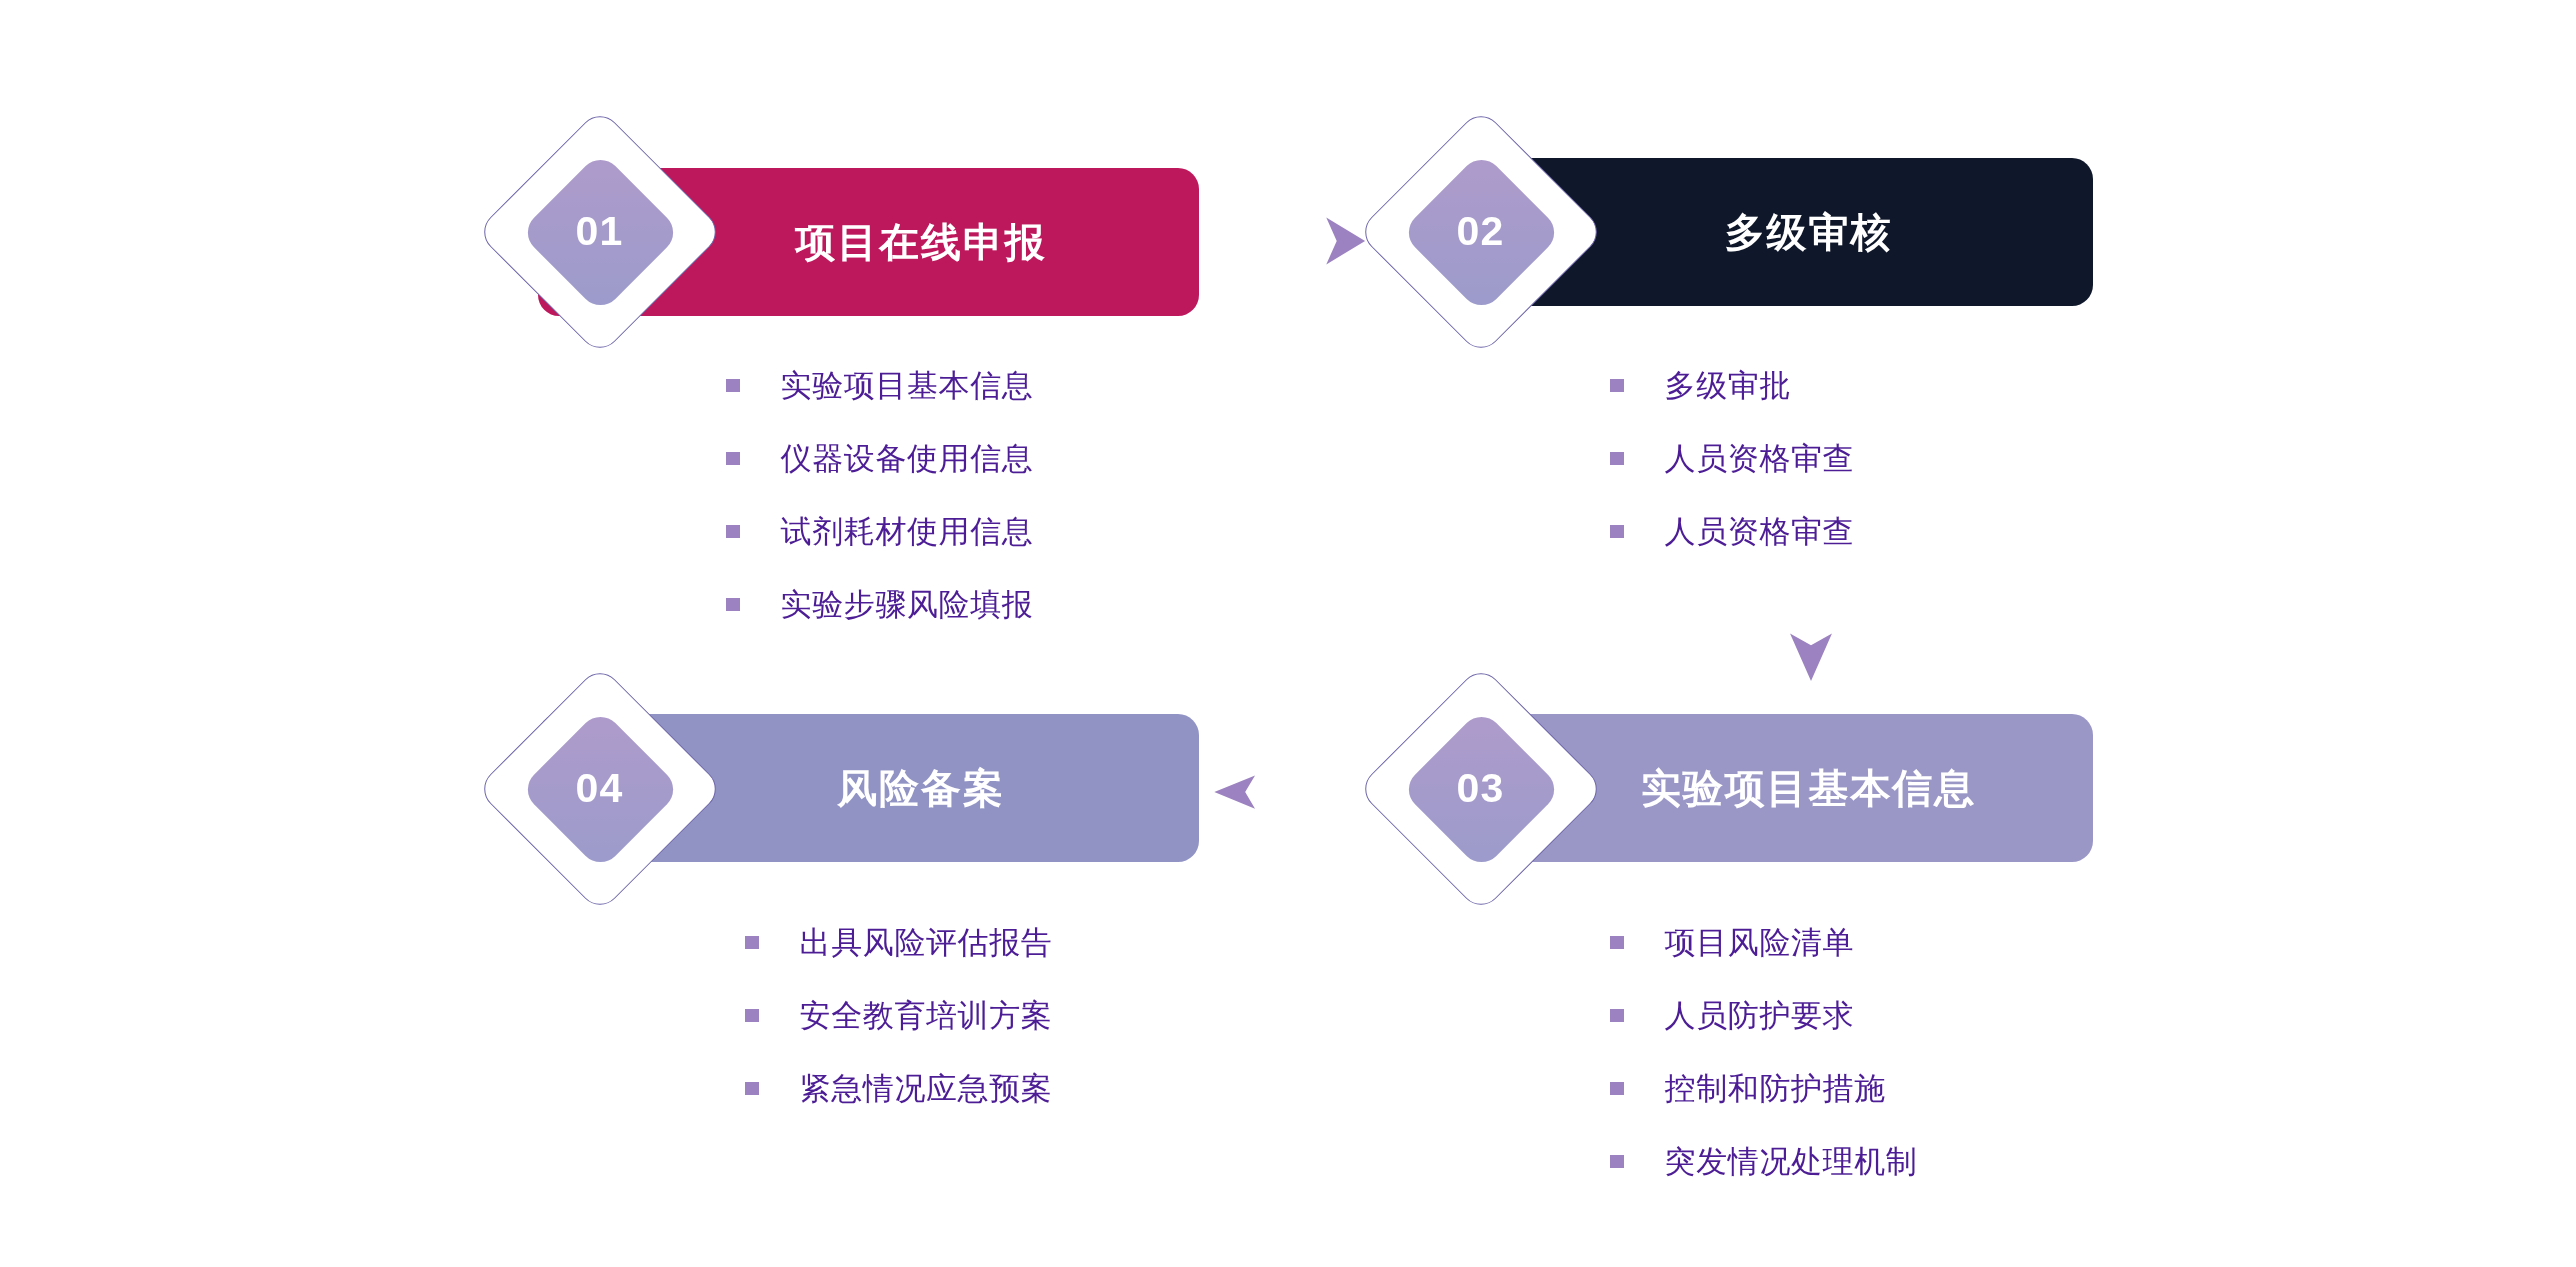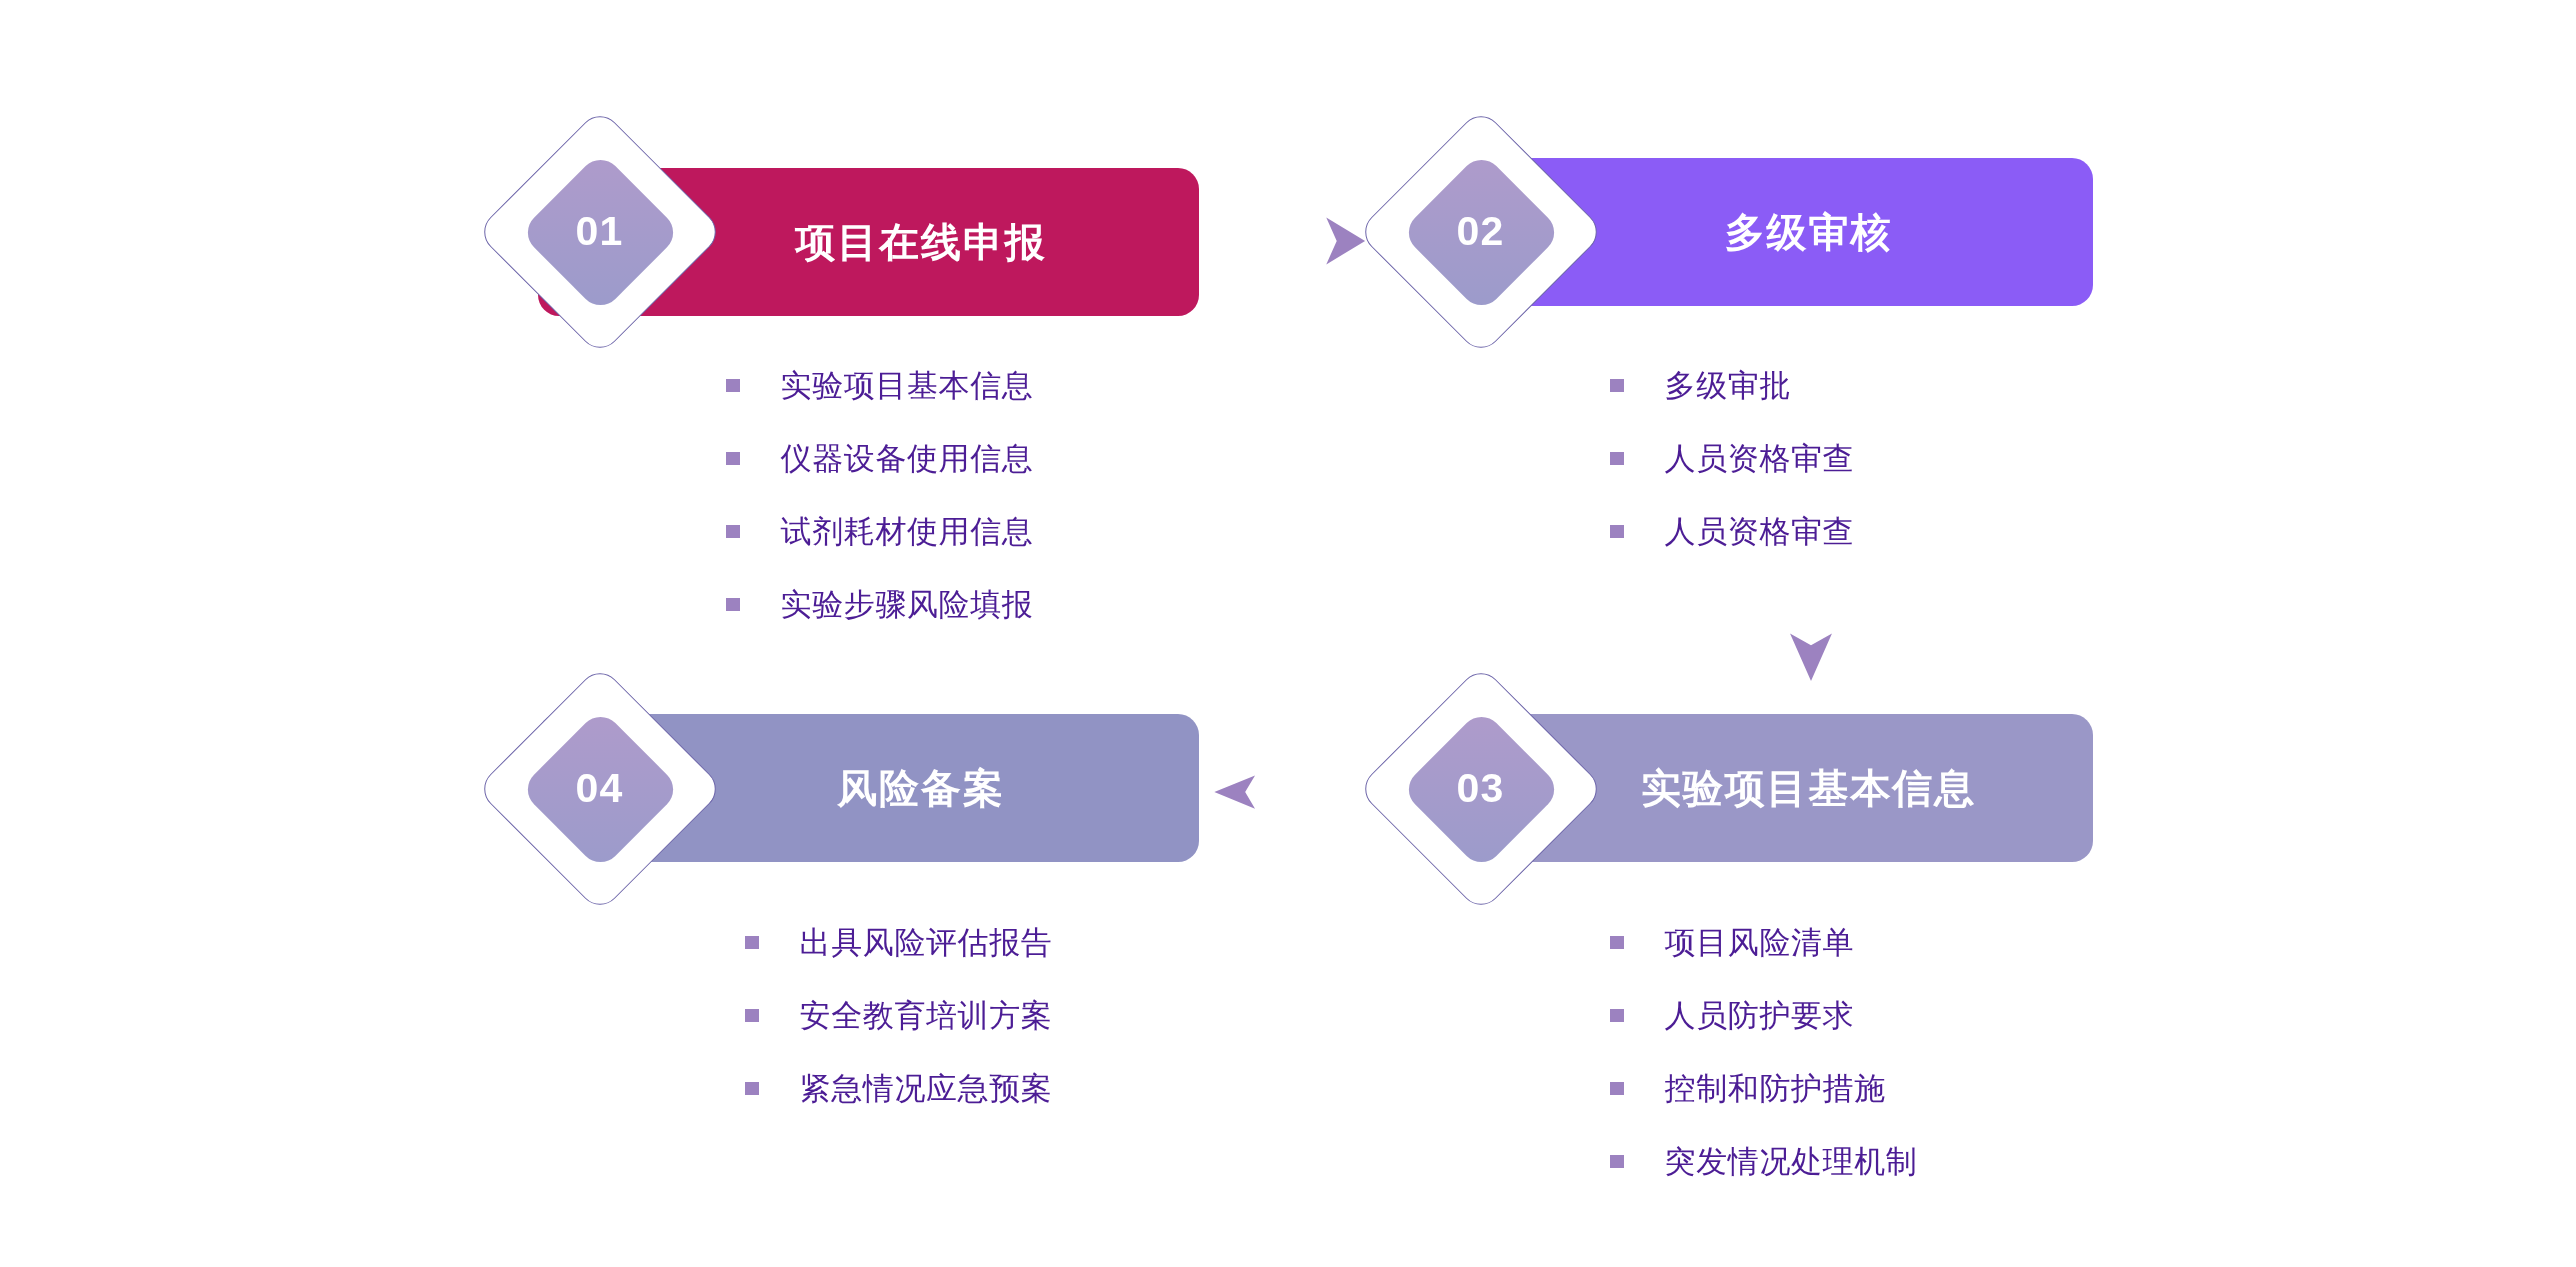--- a/index.html
+++ b/index.html
@@ -155,21 +155,21 @@
         <span class="bullet-text">试剂耗材使用信息</span>
       </li>
       <li class="bullet">
         <span class="bullet-marker"></span>
         <span class="bullet-text">实验步骤风险填报</span>
       </li>
     </ul>
   </div>
 
   <div class="step">
-    <div class="bar" id="bar-2" style="left:1419px; top:158px; width:674px; background:#8b5cf6;">
+    <div class="bar" id="bar-2" style="left:1419px; top:158px; width:674px; background:#0f172a;">
       <div class="bar-title">多级审核</div>
     </div>
     <div class="badge" style="left:1357px; top:108px;">
       <div class="badge-outline"></div>
       <div class="badge-inner"></div>
       <div class="badge-num">02</div>
     </div>
     <ul class="bullets" style="left:1610px; top:349px;">
       <li class="bullet">
         <span class="bullet-marker"></span>

